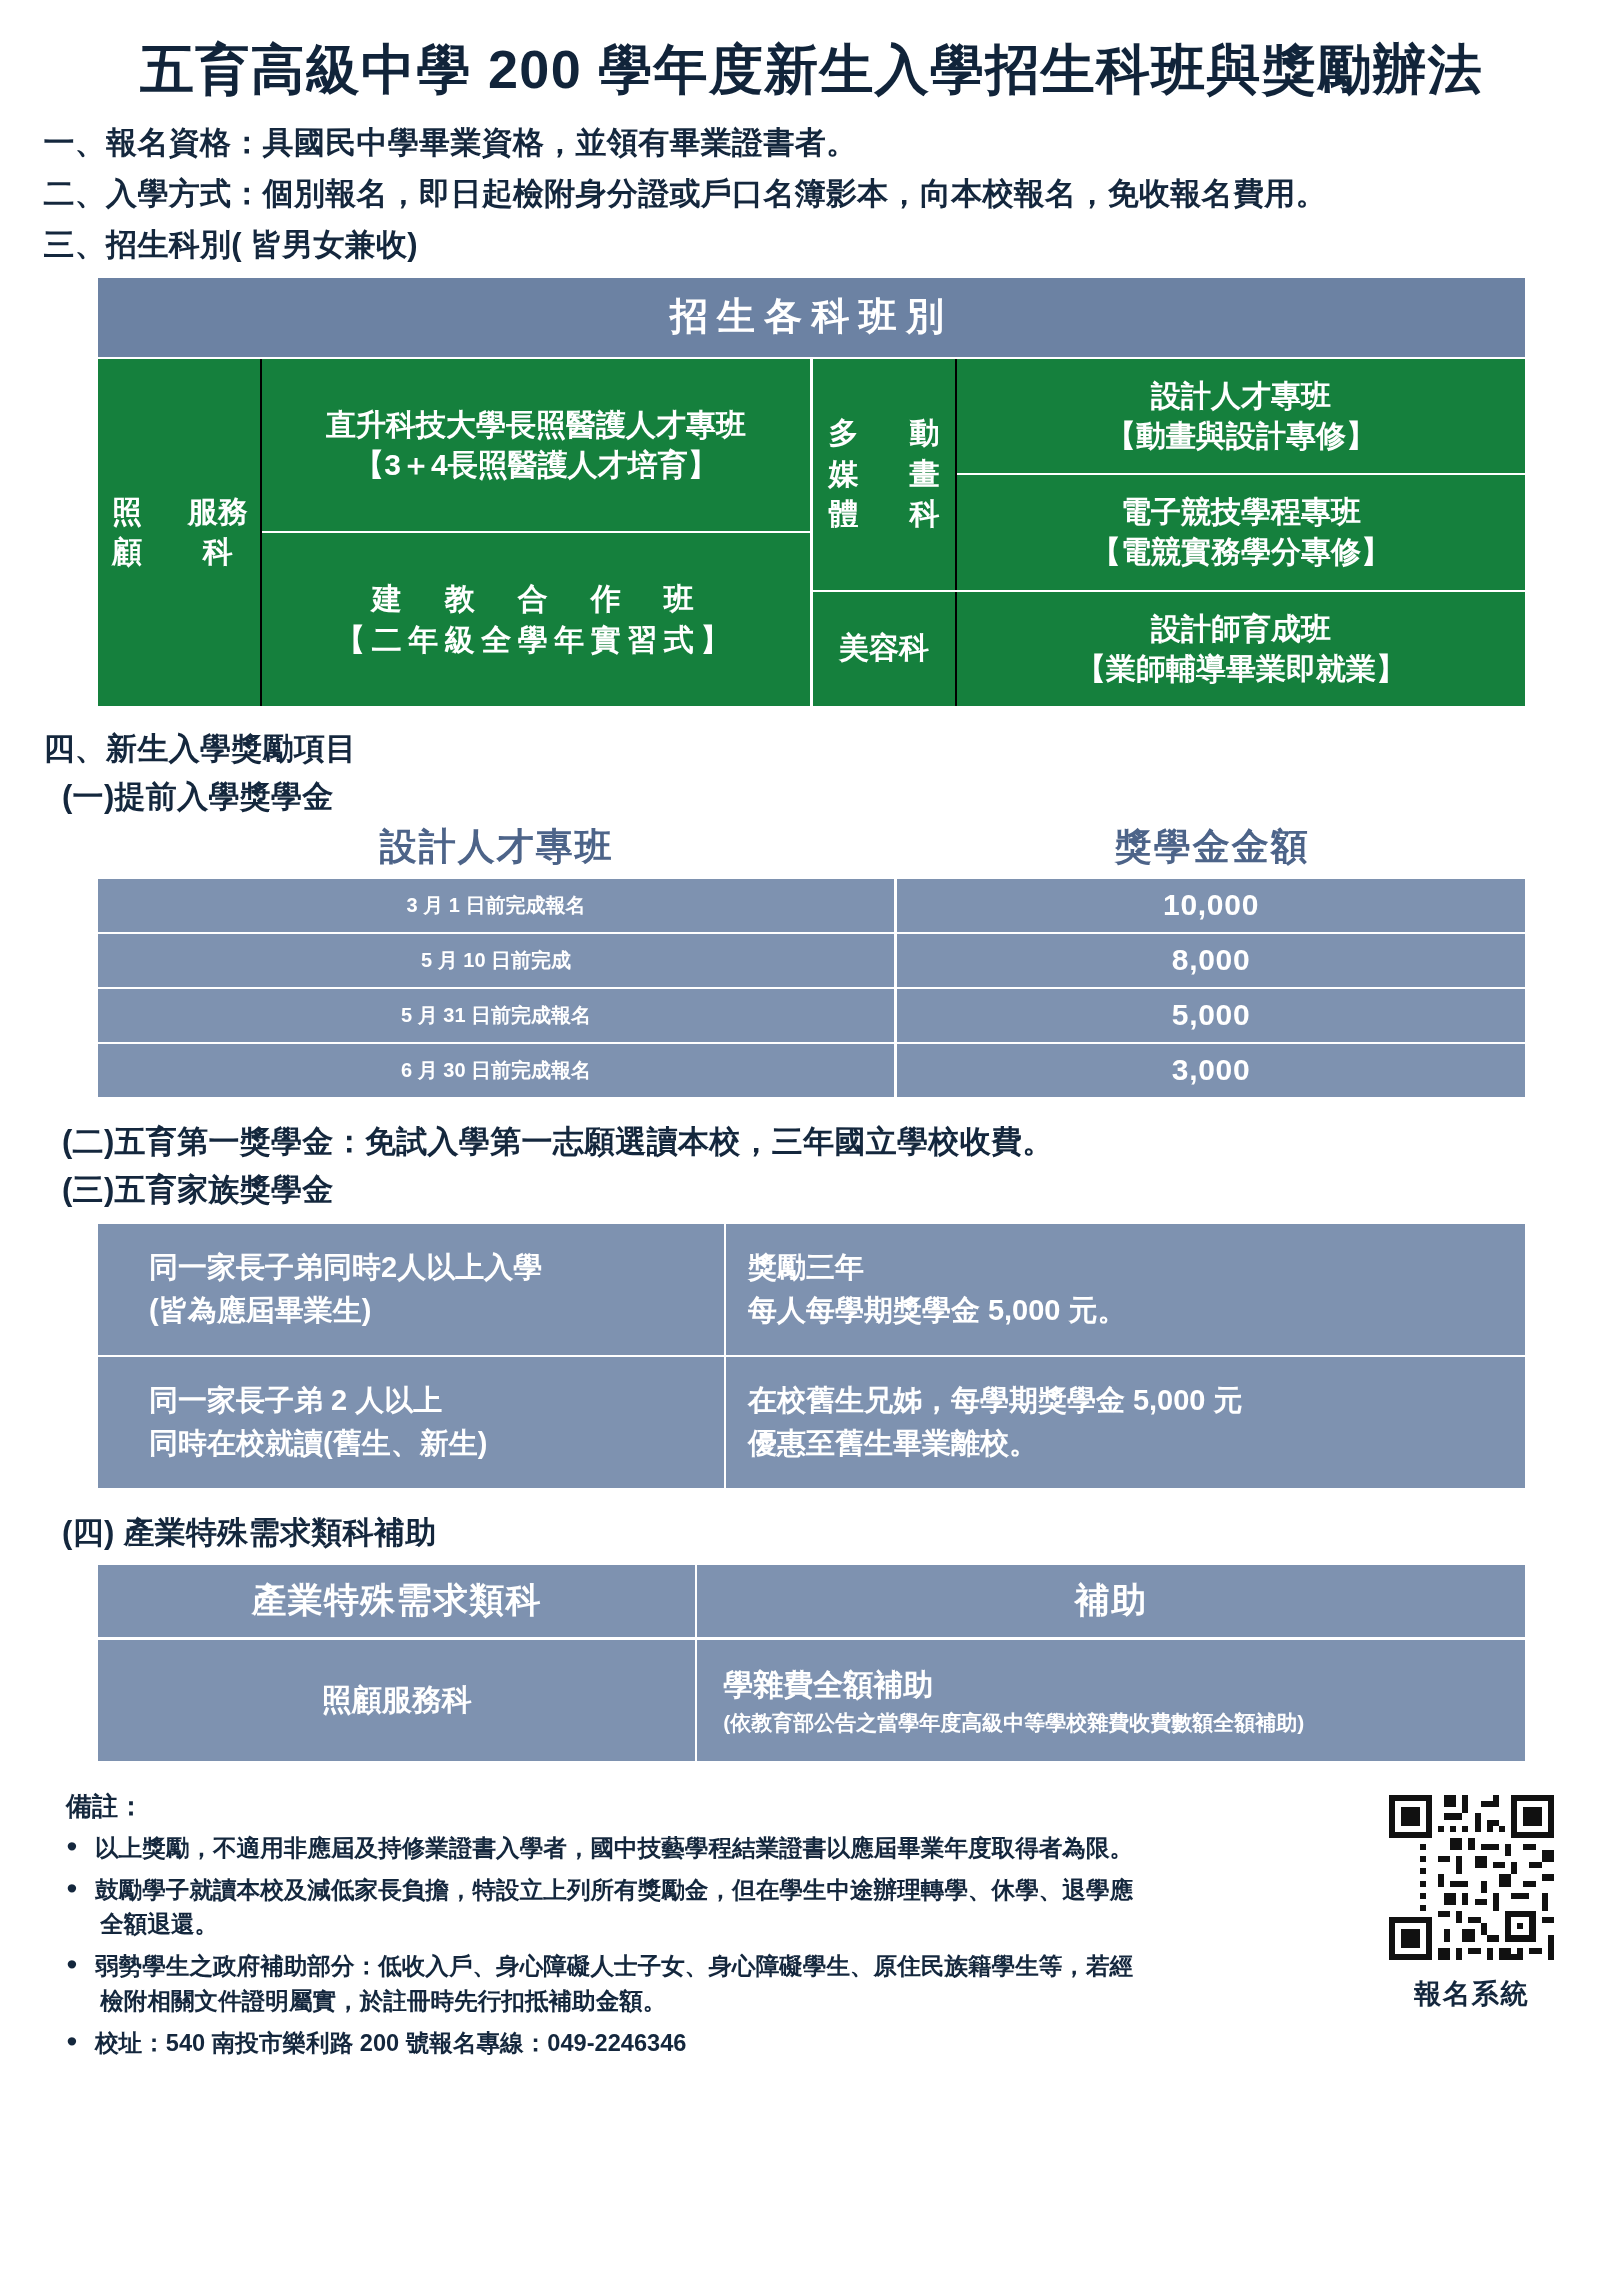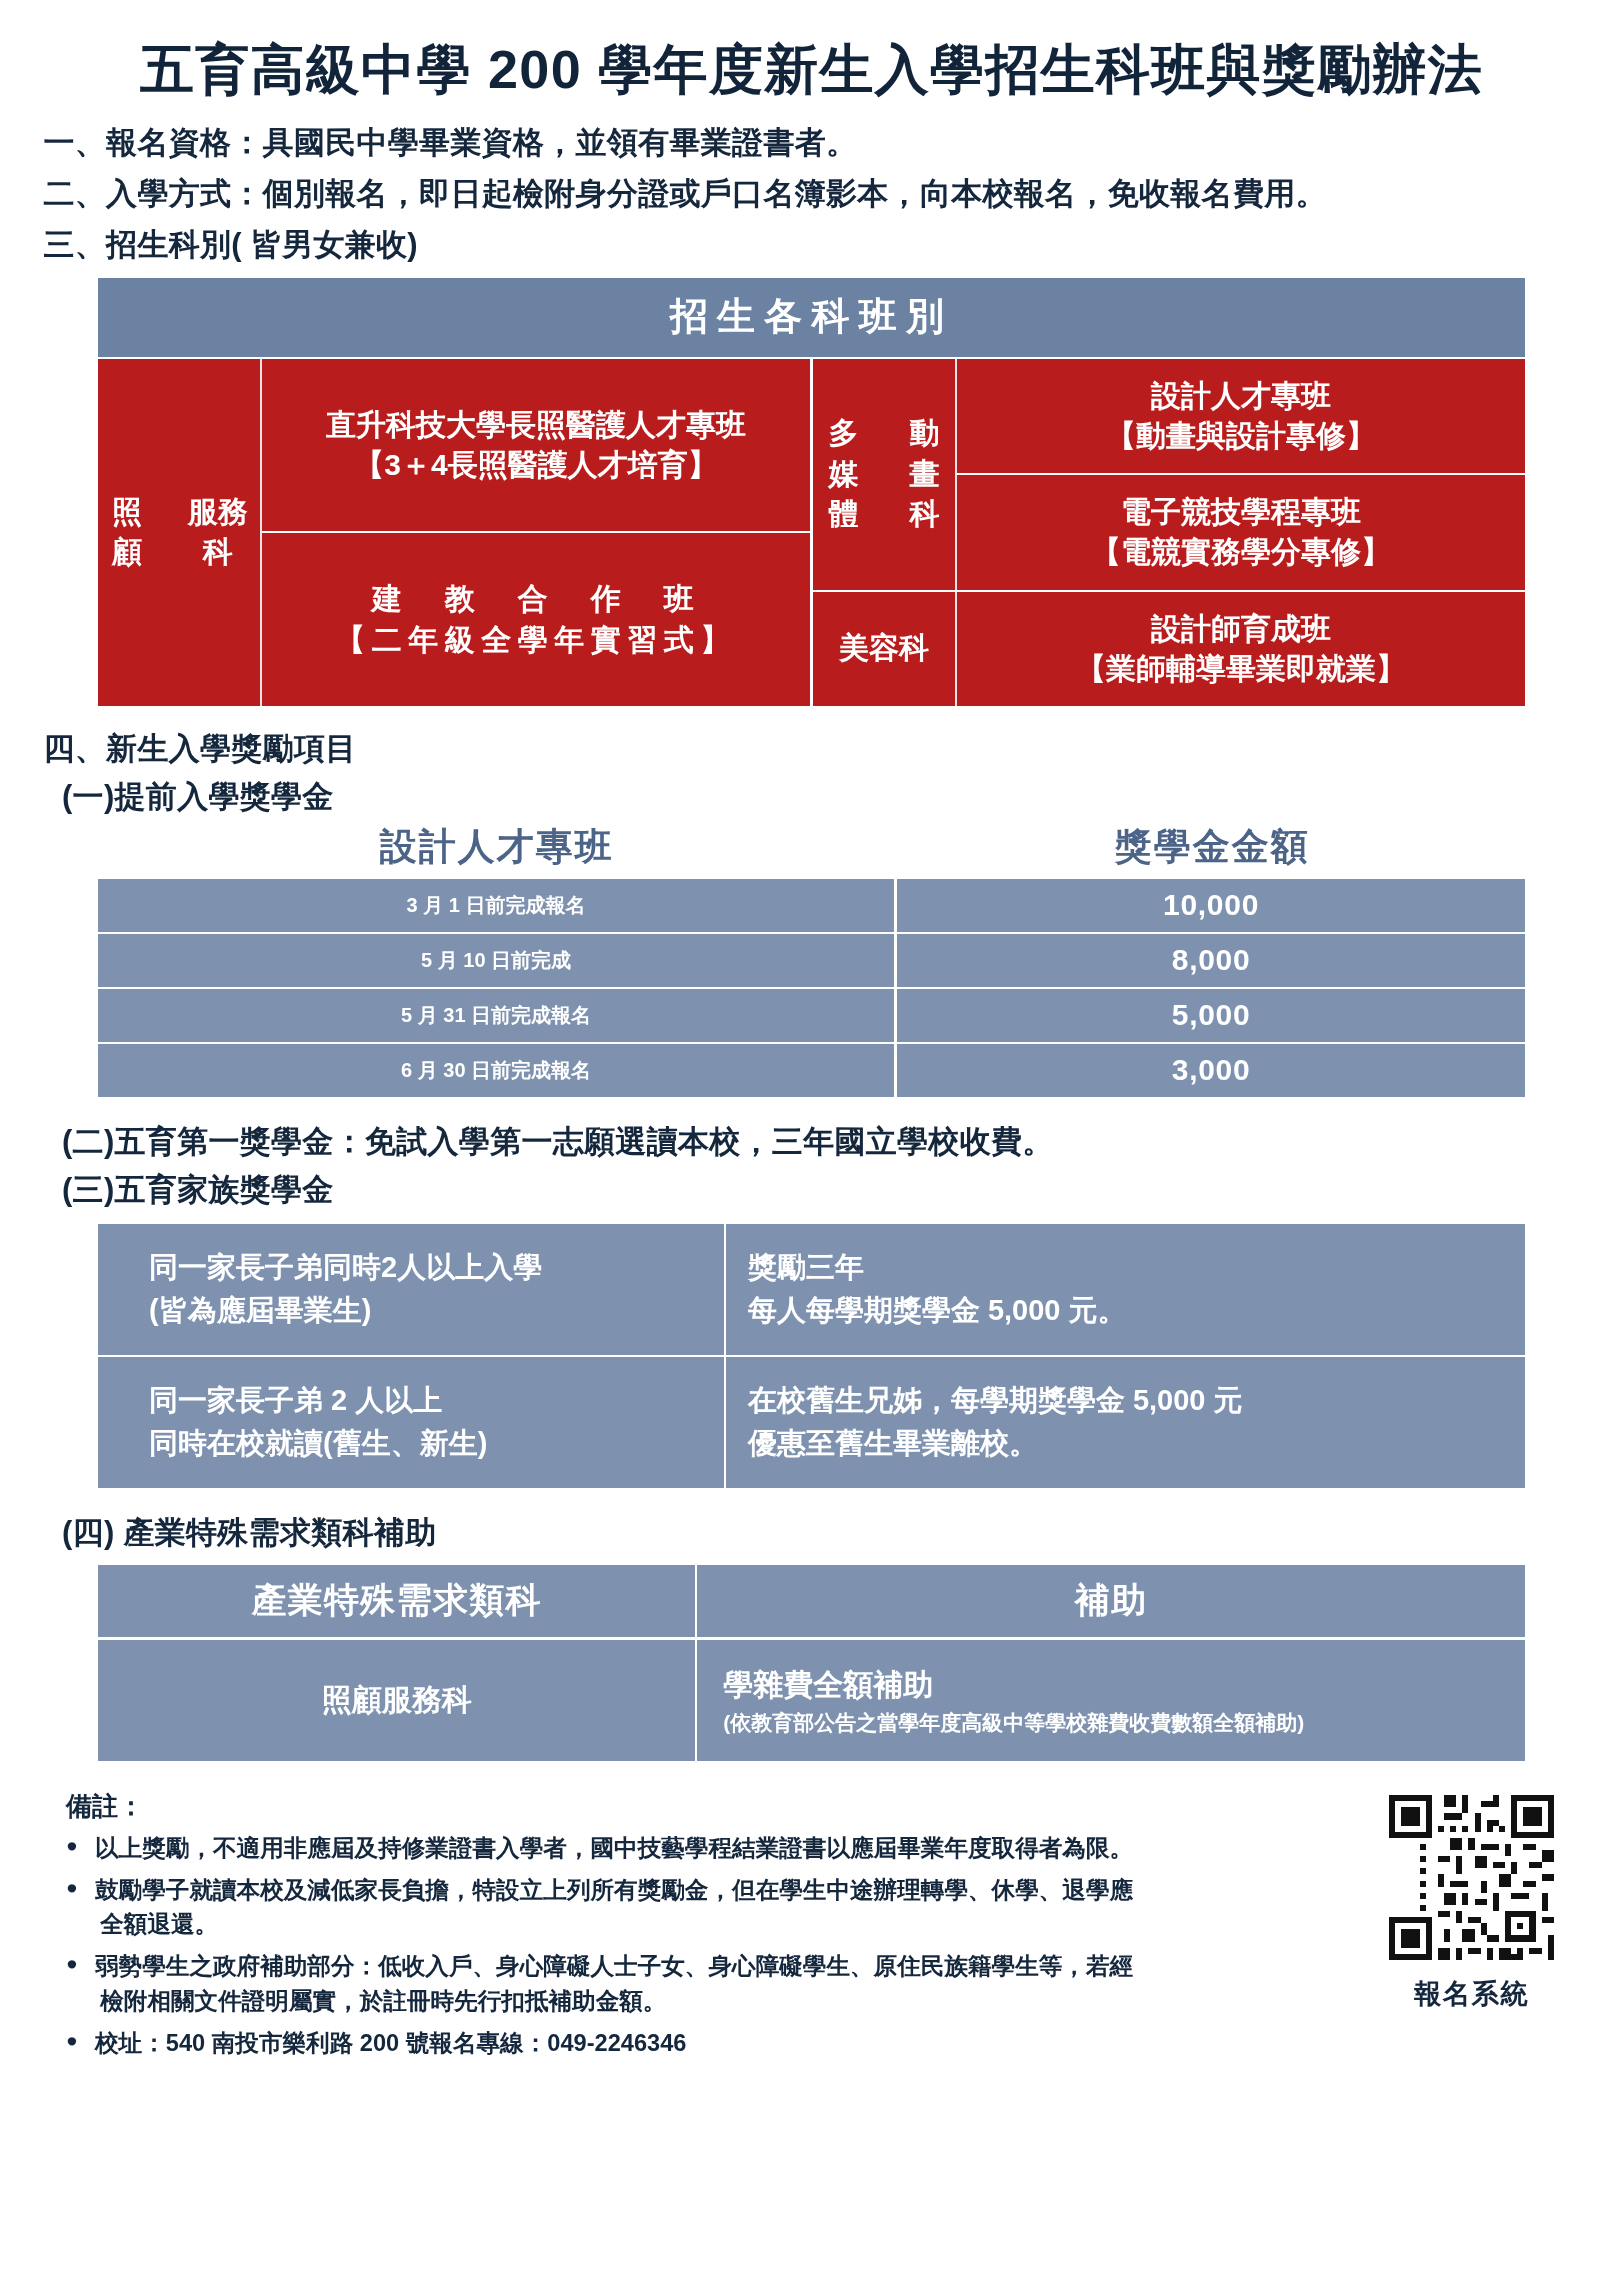--- a/index.html
+++ b/index.html
@@ -36,21 +36,21 @@
     font-weight: bold;
     color: #14273d;
     line-height: 1.52;
     margin: 0 0 3.9px 6.5px;
     letter-spacing: 0.3px;
   }
 
   
   .majors {
     margin: 7.9px 59px 0 59px;
-    background: #b91c1c;
+    background: #15803d;
     border: 2.6px solid #ffffff;
   }
   .majors-head {
     background: #6c82a3;
     text-align: center;
     font-size: 38px;
     font-weight: bold;
     color: #ffffff;
     letter-spacing: 9.2px;
     padding: 13px 0 14.4px 0;
@@ -63,21 +63,21 @@
     width: 164px;
     flex: 0 0 164px;
     display: flex;
     align-items: center;
     justify-content: center;
     text-align: center;
     font-size: 30px;
     font-weight: bold;
     line-height: 1.35;
     color: #ffffff;
-    border-right: 2px solid #e5e5e5;
+    border-right: 2px solid #000000;
     padding: 5.2px 2.6px;
     gap: 25px;
   }
   .dept.narrow { width: 144px; flex: 0 0 144px; }
   .prog-list { flex: 1; display: flex; flex-direction: column; }
   .prog {
     flex: 1;
     display: flex;
     flex-direction: column;
     align-items: center;

